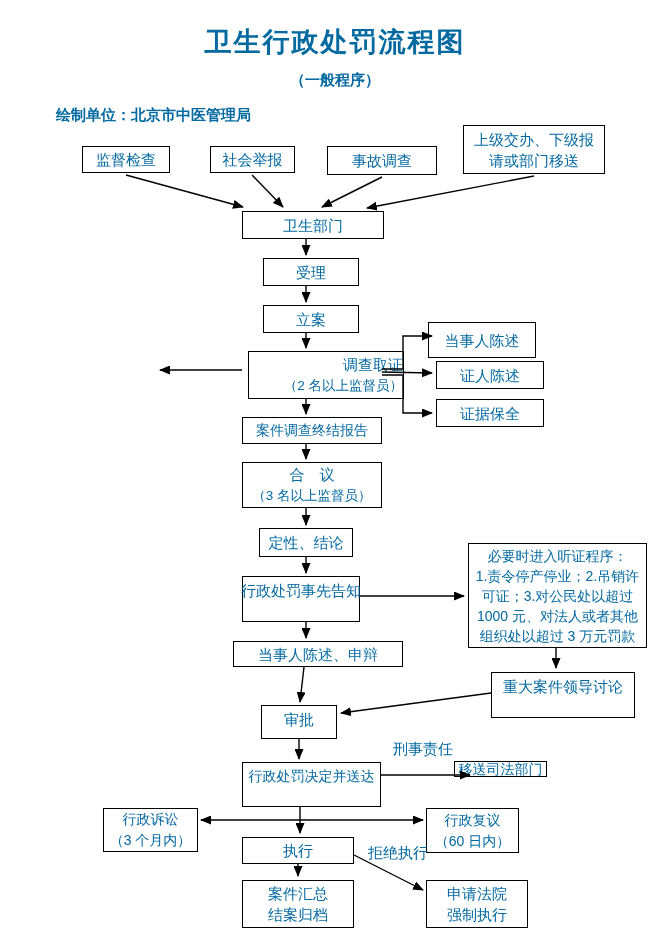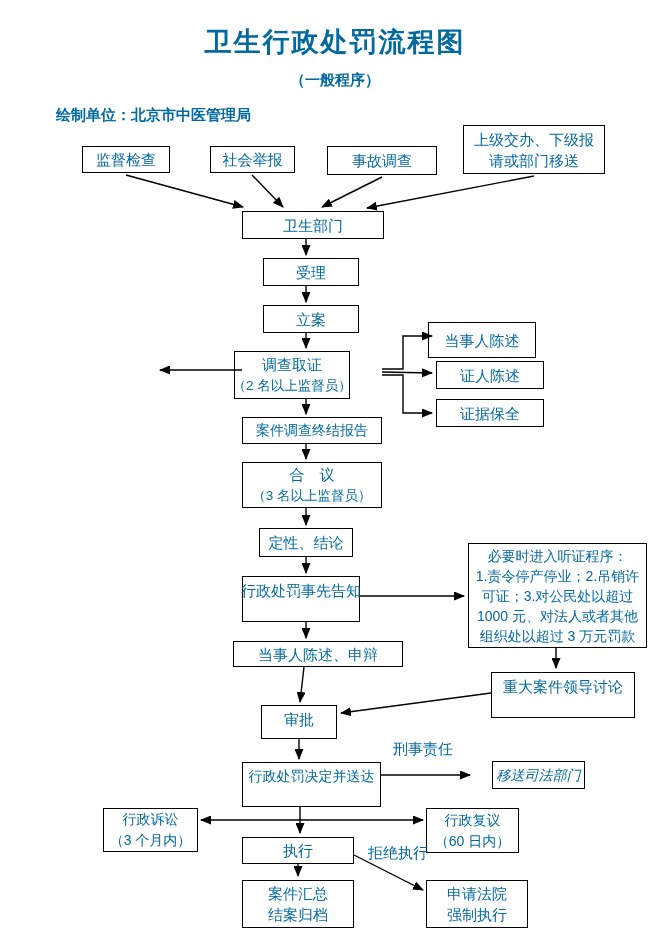--- a/index.html
+++ b/index.html
@@ -60,21 +60,21 @@
     <div class="ln">卫生部门</div>
   </div>
   <div class="box" style="left:263px;top:258px;width:96px;height:28px;">
     <div class="ln">受理</div>
   </div>
   <div class="box" style="left:263px;top:305px;width:96px;height:28px;">
     <div class="ln">立案</div>
   </div>
 
 
-  <div class="box" style="left:234px;top:351px;width:116px;height:48px;">
+  <div class="box" style="left:248px;top:351px;width:156px;height:48px;align-items:flex-end;">
     <div class="ln">调查取证</div>
     <div class="ln small">（2 名以上监督员）</div>
   </div>
 
   <div class="box" style="left:428px;top:322px;width:108px;height:36px;text-align:right;">
     <div class="ln">当事人陈述</div>
   </div>
   <div class="box" style="left:436px;top:361px;width:108px;height:28px;">
     <div class="ln">证人陈述</div>
   </div>
@@ -116,21 +116,21 @@
   </div>
 
   <div class="box topalign" style="left:261px;top:705px;width:76px;height:34px;">
     <div class="ln">审批</div>
   </div>
 
   <div class="box topalign f14" style="left:242px;top:762px;width:139px;height:45px;">
     <div class="ln">行政处罚决定并送达</div>
   </div>
 
-  <div class="box f14" style="left:492px;top:761px;width:93px;height:28px;font-style:italic;">
+  <div class="box f14" style="left:454px;top:761px;width:93px;height:16px;">
     <div class="ln">移送司法部门</div>
   </div>
 
   <div class="box f14" style="left:103px;top:808px;width:95px;height:44px;">
     <div class="ln">行政诉讼</div>
     <div class="ln">（3 个月内）</div>
   </div>
 
   <div class="box f14" style="left:426px;top:808px;width:93px;height:45px;">
     <div class="ln">行政复议</div>

